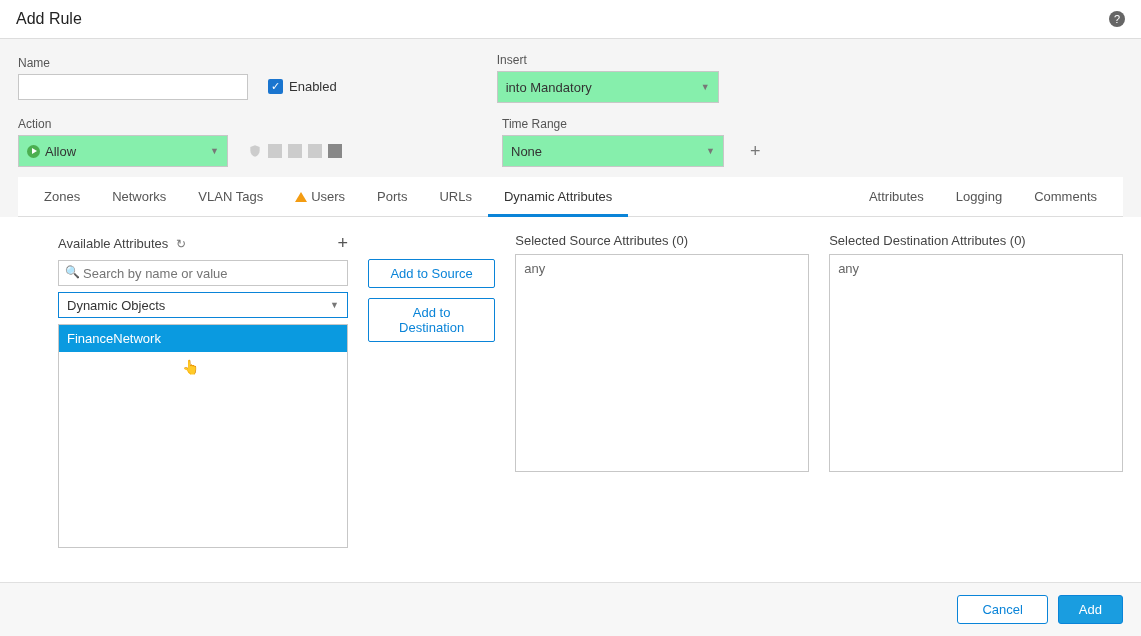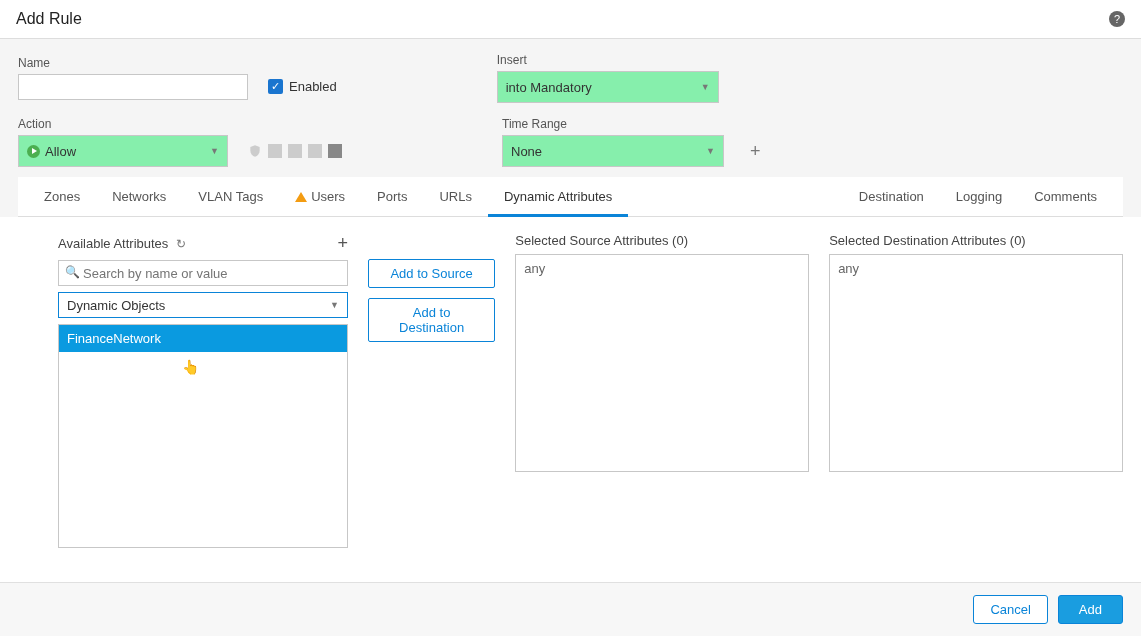--- a/index.html
+++ b/index.html
@@ -44,21 +44,21 @@
   .attr-select { width: 100%; height: 26px; border: 1px solid #0a84d8; background: #fff; padding: 3px 8px; font-size: 13px; display: flex; align-items: center; justify-content: space-between; cursor: pointer; margin-bottom: 0; }
   .attr-listbox { width: 100%; height: 224px; border: 1px solid #c7c7c7; border-top: 1px solid #c7c7c7; background: #fff; margin-top: 6px; overflow: auto; }
   .attr-item { padding: 6px 8px; font-size: 13px; cursor: pointer; }
   .attr-item.selected { background: #0a9ae0; color: #fff; }
 
   .move-btn { border: 1px solid #0a84d8; color: #0a84d8; background: #fff; padding: 6px 10px; font-size: 13px; cursor: pointer; text-align: center; border-radius: 2px; }
 
   .sel-box { width: 100%; height: 218px; border: 1px solid #c7c7c7; background: #fff; padding: 6px 8px; font-size: 13px; color: #666; }
 
   .footer { position: absolute; bottom: 0; left: 0; right: 0; background: #f7f7f7; border-top: 1px solid #e0e0e0; padding: 12px 18px; display: flex; justify-content: flex-end; gap: 10px; }
-  .btn-cancel { border: 1px solid #0a84d8; color: #0a84d8; background: #fff; padding: 6px 16px; font-size: 13px; cursor: pointer; border-radius: 3px; }
+  .btn-cancel { border: 1px solid #0a84d8; color: #0a84d8; background: #fff; padding: 6px 24px; font-size: 13px; cursor: pointer; border-radius: 3px; }
   .btn-add { border: 1px solid #0a84d8; color: #fff; background: #1a9de0; padding: 6px 20px; font-size: 13px; cursor: pointer; border-radius: 3px; }
 
   .cursor-hand { position: absolute; left: 182px; top: 359px; font-size: 14px; pointer-events: none; }
   .icon-sq { width:12px; height:12px; background:#ccc; display:inline-block; }
 </style>
 </head>
 <body>
 
 <div class="dialog-header">
   <h2>Add Rule</h2>
@@ -125,21 +125,21 @@
     <div class="tab">Networks</div>
     <div class="tab">VLAN Tags</div>
     <div class="tab">
       <span class="warn-icon"></span>
       <span>Users</span>
     </div>
     <div class="tab">Ports</div>
     <div class="tab">URLs</div>
     <div class="tab active">Dynamic Attributes</div>
     <div class="tabs-spacer"></div>
-    <div class="tab">Destination</div>
+    <div class="tab">Attributes</div>
     <div class="tab">Logging</div>
     <div class="tab">Comments</div>
   </div>
 </div>
 
 <div class="content-area">
   <div class="col-avail">
     <div class="panel-title">
       <span>
         <span>Available Attributes</span>

